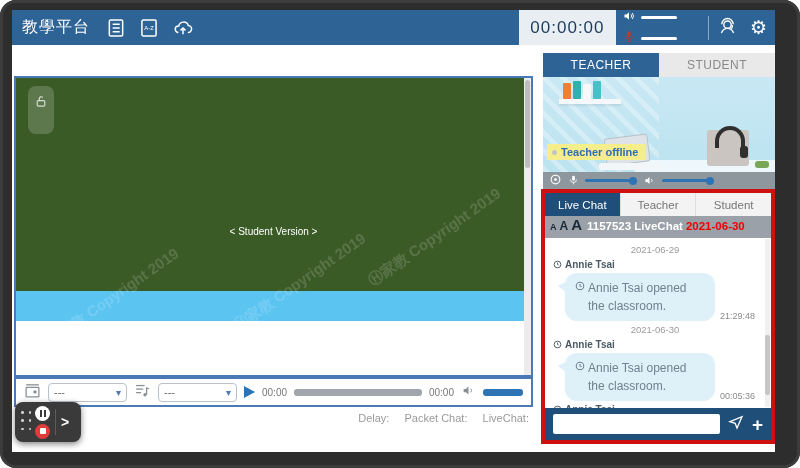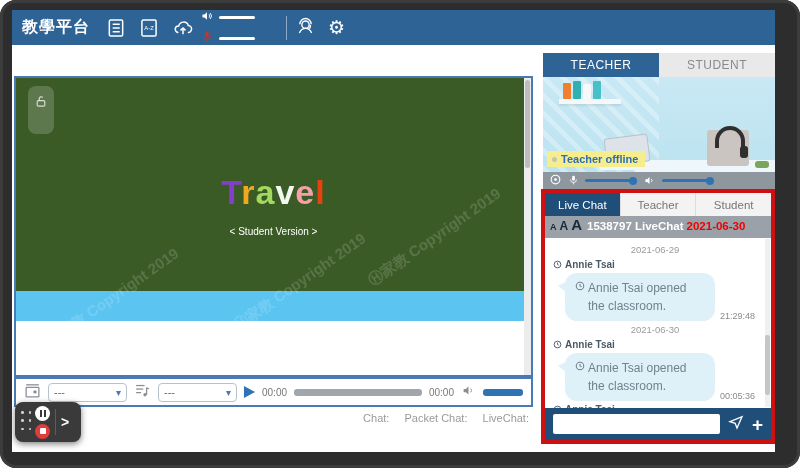--- a/index.html
+++ b/index.html
@@ -2,21 +2,21 @@
 <html><head>
 <meta charset="utf-8">
 <style>
   * { margin:0; padding:0; box-sizing:border-box; }
   html,body { width:800px; height:468px; font-family:"Liberation Sans","DejaVu Sans",sans-serif; background:#fff; }
   .frame { position:relative; width:800px; height:468px; background:#2d2d2d; border-radius:16px; box-shadow:inset 0 0 0 3px #3c3c3c; overflow:hidden; }
   .ui { position:absolute; left:12px; top:10px; width:763px; height:442px; background:#fff; overflow:hidden; }
 
   
   .topbar { position:absolute; left:0; top:0; width:763px; height:35px; background:#2e6396; display:flex; align-items:center; padding:0 8px 0 10px; color:#fff; }
-  .app-title { font-size:16px; font-weight:bold; letter-spacing:1px; margin-right:16px; }
+  .app-title { font-size:16px; font-weight:normal; letter-spacing:1px; margin-right:16px; }
   .tb-icons { display:flex; gap:13px; align-items:center; }
   .tb-icons svg { display:block; }
   .timerbox { margin-left:auto; width:97px; height:35px; background:#e9eef3; color:#1c3b5e; font-size:17px; display:flex; align-items:center; justify-content:center; letter-spacing:1px; }
   .avbox { width:84px; height:35px; display:flex; flex-direction:column; justify-content:center; gap:3px; padding:0 6px; }
   .avrow { display:flex; align-items:center; gap:5px; }
   .hslider { width:36px; height:3px; background:#fff; border-radius:2px; }
   .tb-div { width:1px; height:24px; background:rgba(255,255,255,.45); margin:0 8px; }
   .gear { font-size:19px; line-height:1; }
 
   
@@ -71,21 +71,21 @@
   .video .stripes { position:absolute; left:0; top:0; width:116px; height:100%; background:repeating-linear-gradient(45deg, rgba(255,255,255,.3) 0 5px, transparent 5px 13px); }
   .shelf { position:absolute; left:16px; top:22px; width:62px; height:5px; background:#f4f8fa; box-shadow:0 2px 2px rgba(0,0,0,.08); }
   .book { position:absolute; bottom:5px; width:8px; border-radius:1px; }
   .deskwhite { position:absolute; right:0; bottom:0; width:140px; height:12px; background:#eef7fb; }
   .laptop { position:absolute; left:62px; bottom:8px; width:44px; height:28px; background:#dde3e8; border:1px solid #b8c2ca; border-radius:3px; transform:rotate(-7deg); }
   .laptop-base { position:absolute; left:56px; bottom:2px; width:62px; height:7px; background:#f2f6f8; border-radius:2px; }
   .hsbox { position:absolute; right:26px; bottom:6px; width:42px; height:36px; background:#cac5c1; border-radius:3px; }
   .headset { position:absolute; right:30px; bottom:24px; width:30px; height:22px; border:4px solid #2f2f2f; border-bottom:none; border-radius:16px 16px 0 0; }
   .earcup { position:absolute; right:27px; bottom:14px; width:8px; height:12px; background:#2f2f2f; border-radius:3px; }
   .plantr { position:absolute; right:6px; bottom:4px; width:14px; height:7px; background:#7aa65a; border-radius:3px; }
-  .offline { position:absolute; left:4px; bottom:5px; background:#f6ee8d; color:#2f6db4; font-size:11px; font-weight:bold; padding:2px 7px 2px 5px; display:flex; align-items:center; gap:4px; }
+  .offline { position:absolute; left:4px; bottom:12px; background:#f6ee8d; color:#2f6db4; font-size:11px; font-weight:bold; padding:2px 7px 2px 5px; display:flex; align-items:center; gap:4px; }
   .offline i { width:5px; height:5px; border-radius:50%; background:#c2c2c2; }
   .vctrl { position:absolute; left:531px; top:162px; width:232px; height:17px; background:#8f979e; display:flex; align-items:center; gap:6px; padding:0 6px; color:#fff; }
   .bslider { width:52px; height:3px; background:#2e74b5; border-radius:2px; position:relative; }
   .bslider i { position:absolute; right:0; top:-2.5px; width:8px; height:8px; border-radius:50%; background:#2e74b5; }
 
   
   .chatwrap { position:absolute; left:529px; top:179px; width:234px; height:255px; border:4px solid #cf1010; background:#fff; z-index:15; }
   .ctabs { display:flex; height:23px; }
   .ctab { flex:1; display:flex; align-items:center; justify-content:center; font-size:11.5px; }
   .ctab.active { background:#1f4e79; color:#fff; }
@@ -136,20 +136,21 @@
             </svg>
       </span>
       <span>
         <svg width="22" height="20" viewBox="0 0 24 24" fill="none" stroke="#fff" stroke-width="1.8">
               <path d="M6.5 17.5a4 4 0 0 1 .4-8A6 6 0 0 1 18.4 9a4.2 4.2 0 0 1-.6 8.4"></path>
               <path d="M12 19.5v-7"></path>
               <path d="M9 14.8l3-2.8 3 2.8"></path>
             </svg>
       </span>
     </div>
+    <div class="timerbox">00:00:00</div>
     <div class="avbox">
       <div class="avrow">
         <span>
           <svg width="14" height="12" viewBox="0 0 24 24">
                 <path d="M3 9v6h4l5 4.5v-15L7 9H3z" fill="#fff"></path>
                 <path d="M16 8.5a5 5 0 0 1 0 7M18.5 6a9 9 0 0 1 0 12" fill="none" stroke="#fff" stroke-width="1.8"></path>
               </svg>
         </span>
         <span class="hslider"></span>
       </div>
@@ -172,23 +173,20 @@
             <path d="M17.5 11.5v1.8a2 2 0 0 1-2 2"></path>
           </svg>
     </span>
     <span class="gear">⚙</span>
   </div>
 
 
   <div class="canvas">
     <div class="slide-green"></div>
     <div class="band-blue"></div>
-    <div class="travel">
-      <span style="color: rgb(128, 64, 200);">T</span><span style="color: rgb(240, 168, 28);">r</span><span style="color: rgb(162, 217, 94);">a</span><span style="color: rgb(242, 247, 239);">v</span><span style="color: rgb(244, 160, 166);">e</span><span style="color: rgb(232, 66, 14);">l</span>
-    </div>
     <div class="slide-sub">&lt; Student Version &gt;</div>
     <div class="lockbtn">
       <svg width="14" height="15" viewBox="0 0 24 24" fill="none" stroke="currentColor" stroke-width="2">
             <rect x="5.5" y="10.5" width="13" height="9.5" rx="2"></rect>
             <path d="M9 10.5V7a3.2 3.2 0 0 1 6-1.4"></path>
           </svg>
     </div>
     <div class="wm" style="left:18px; top:210px;">Ⓗ家教 Copyright 2019</div>
     <div class="wm" style="left:205px; top:195px;">Ⓗ家教 Copyright 2019</div>
     <div class="wm" style="left:340px; top:150px;">Ⓗ家教 Copyright 2019</div>
@@ -229,21 +227,21 @@
     <span style="color:#2e74b5;">
       <svg width="15" height="13" viewBox="0 0 24 24">
             <path d="M3 9v6h4l5 4.5v-15L7 9H3z" fill="currentColor"></path>
             <path d="M16 8.5a5 5 0 0 1 0 7" fill="none" stroke="currentColor" stroke-width="1.8"></path>
           </svg>
     </span>
     <div class="volbar"></div>
   </div>
 
   <div class="statusrow">
-    <span>Chat:</span>
+    <span>Delay:</span>
     <span>Packet Chat:</span>
     <span>LiveChat:</span>
   </div>
 
   <div class="recbox">
     <div class="dragdots">
           <i></i>
           <i></i>
           <i></i>
           <i></i>
@@ -318,21 +316,21 @@
   <div class="chatwrap">
     <div class="ctabs">
       <div class="ctab active">Live Chat</div>
       <div class="ctab idle">Teacher</div>
       <div class="ctab idle">Student</div>
     </div>
     <div class="chead">
       <span class="fsz s">A</span>
       <span class="fsz m">A</span>
       <span class="fsz l">A</span>
-      <span class="csession">1538797 LiveChat</span>
+      <span class="csession">1157523 LiveChat</span>
       <span class="cdate">2021-06-30</span>
     </div>
     <div class="cmsgs">
       <div class="mdate">2021-06-29</div>
       <div class="mname">
         <svg width="9" height="9" viewBox="0 0 24 24" fill="none" stroke="currentColor" stroke-width="2.5">
               <circle cx="12" cy="12" r="9"></circle>
               <path d="M12 7v5l3.5 2"></path>
             </svg>
         <span>Annie Tsai</span>

